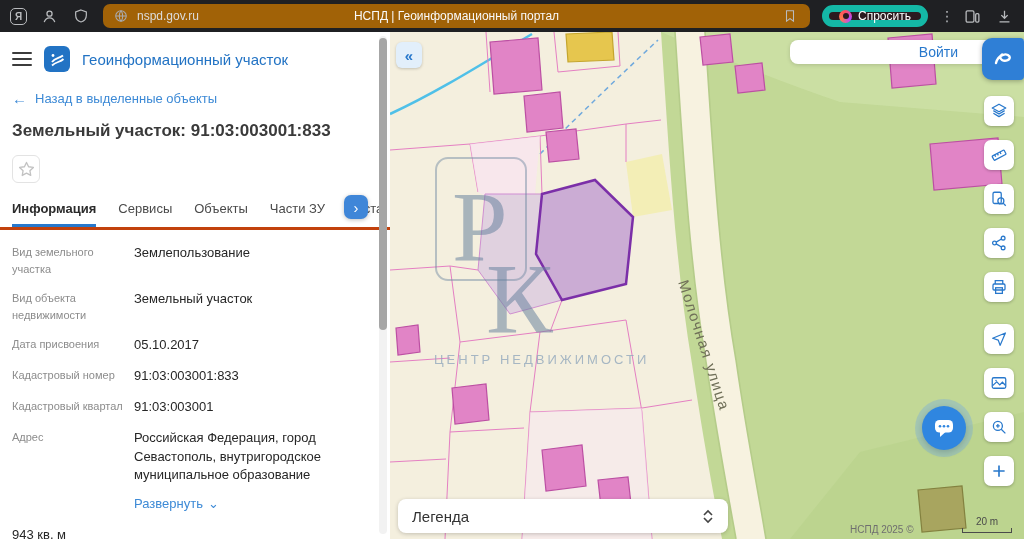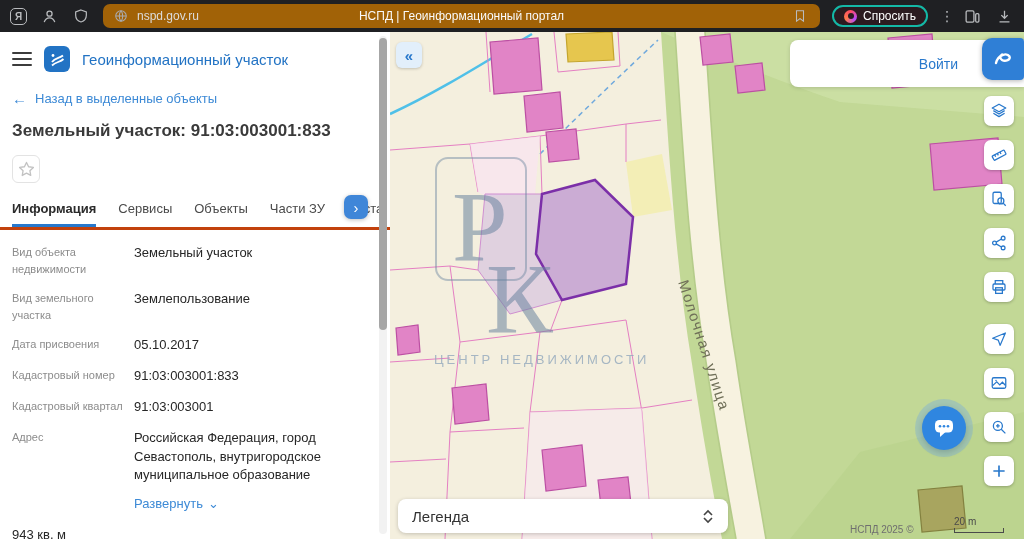--- a/index.html
+++ b/index.html
@@ -7,21 +7,21 @@
 body{font-family:"Liberation Sans",sans-serif;background:#fff;position:relative;font-size:13px}
 
 
 .bbar{position:absolute;left:0;top:0;right:0;height:32px;background:#1f2023;display:flex;align-items:center;padding:0 10px;gap:12px;z-index:40}
 .bicon{width:20px;height:20px;display:flex;align-items:center;justify-content:center;color:#b9bbbe;flex:none;cursor:pointer}
 .ya-badge{width:17px;height:17px;border:1.5px solid #b9bbbe;border-radius:5px;font-size:10px;color:#b9bbbe;display:flex;align-items:center;justify-content:center;font-weight:700;flex:none;cursor:pointer}
 .urlpill{flex:1;height:24px;background:#a16207;border-radius:7px;display:flex;align-items:center;padding:0 10px;gap:8px;position:relative;min-width:0}
 .url-text{font-size:12px;color:#dcdcdc;white-space:nowrap;z-index:2}
 .tab-title{position:absolute;left:0;right:0;text-align:center;font-size:12px;color:#fafafa;pointer-events:none}
 .flagwrap{margin-left:auto;z-index:2}
-.ask-btn{height:22px;border:2px solid #14b8a6;border-radius:12px;background:#2b1b20;color:#fff;display:flex;align-items:center;gap:6px;padding:0 10px;font-size:12px;flex:none;cursor:pointer}
+.ask-btn{height:22px;border:7px solid #14b8a6;border-radius:12px;background:#2b1b20;color:#fff;display:flex;align-items:center;gap:6px;padding:0 10px;font-size:12px;flex:none;cursor:pointer}
 .neuro{width:13px;height:13px;border-radius:50%;background:conic-gradient(#ff4b63,#b44bff,#ff7a4b,#ff4b63);position:relative;flex:none}
 .neuro::after{content:"";position:absolute;inset:3.5px;background:#2b1b20;border-radius:50%}
 .dots{color:#b9bbbe;font-size:14px;flex:none;width:10px;text-align:center;cursor:pointer}
 
 
 .panel{position:absolute;left:0;top:32px;width:390px;height:507px;background:#fff;z-index:10;overflow:hidden}
 .phead{display:flex;align-items:center;gap:12px;padding:14px 12px 8px}
 .burger{width:20px;display:flex;flex-direction:column;gap:4px;cursor:pointer;flex:none}
 .burger span{height:2px;background:#3c3c3c;border-radius:1px}
 .nspd-logo{width:26px;height:26px;border-radius:6px;background:#2273c4;flex:none;display:flex;align-items:center;justify-content:center}
@@ -38,32 +38,32 @@
 .flbl{width:122px;flex:none;font-size:11px;color:#8c8c8c;line-height:1.55;padding-right:10px}
 .fval{font-size:13px;color:#262626;line-height:1.45}
 .expand{color:#3d8ad6;font-size:13px;margin-top:10px;display:inline-flex;gap:5px;align-items:center;cursor:pointer}
 .pscroll{position:absolute;right:3px;top:4px;width:8px;height:498px;background:#f2f2f2;border-radius:4px}
 .pthumb{position:absolute;left:0;top:2px;width:8px;height:292px;background:#a6a6a6;border-radius:4px;cursor:pointer}
 
 
 .map{position:absolute;left:390px;top:32px;width:634px;height:507px;overflow:hidden;background:#f4efde}
 .basemap{position:absolute;left:0;top:0;cursor:grab}
 .collapse{position:absolute;left:6px;top:10px;width:26px;height:26px;background:#e2effb;border-radius:6px;color:#2878cc;font-size:15px;font-weight:700;display:flex;align-items:center;justify-content:center;box-shadow:0 1px 3px rgba(0,0,0,.2);cursor:pointer}
-.loginbar{position:absolute;left:400px;right:0;top:8px;height:47px;background:#fff;border-radius:8px 0 0 8px;display:flex;align-items:center;justify-content:flex-end;padding-right:66px;box-shadow:0 1px 4px rgba(0,0,0,.15)}
+.loginbar{position:absolute;left:400px;right:0;top:8px;height:24px;background:#fff;border-radius:8px 0 0 8px;display:flex;align-items:center;justify-content:flex-end;padding-right:66px;box-shadow:0 1px 4px rgba(0,0,0,.15)}
 .login{color:#2878cc;font-size:14px;cursor:pointer}
 .assist{position:absolute;right:0;top:6px;width:42px;height:42px;background:#2f7fd6;border-radius:10px 4px 4px 10px;display:flex;align-items:center;justify-content:center;box-shadow:0 1px 5px rgba(0,0,0,.3);cursor:pointer}
 .tgroup{position:absolute;right:10px;display:flex;flex-direction:column;gap:14px}
 .tg1{top:64px}.tg2{top:292px}.tg3{top:424px}
 .mbtn{width:30px;height:30px;background:#fff;border-radius:7px;display:flex;align-items:center;justify-content:center;box-shadow:0 1px 3px rgba(0,0,0,.25);cursor:pointer}
 .chat{position:absolute;left:532px;top:374px;width:44px;height:44px;border-radius:50%;background:#2f86e0;display:flex;align-items:center;justify-content:center;box-shadow:0 0 0 7px rgba(110,165,230,.35),0 2px 6px rgba(0,0,0,.25);cursor:pointer}
 .legend{position:absolute;left:8px;top:467px;width:330px;height:34px;background:#fff;border-radius:8px;display:flex;align-items:center;padding:0 14px;box-shadow:0 1px 4px rgba(0,0,0,.2)}
 .legend-label{font-size:15px;color:#333}
 .legend-ctl{margin-left:auto;display:flex;flex-direction:column;gap:1px;cursor:pointer}
 .attr{position:absolute;left:460px;top:492px;font-size:10px;color:#6f6f6f}
-.scale{position:absolute;right:20px;top:484px;width:50px;}
+.scale{position:absolute;right:12px;top:484px;width:50px;text-align:center}
 .scale .st{font-size:10px;color:#4a4a4a}
 .scale .sb{height:5px;border-left:1.5px solid #4a4a4a;border-right:1.5px solid #4a4a4a;border-bottom:1.5px solid #4a4a4a;margin-top:1px}
 .wmark{font-family:"Liberation Serif",serif}
 </style>
 </head>
 <body>
 
 <div class="bbar">
   <div class="ya-badge">Я</div>
   <div class="bicon">
@@ -146,26 +146,26 @@
     <div class="tab">Объекты</div>
     <div class="tab">Части ЗУ</div>
     <div class="tab">Соста</div>
     <div class="tabscroll">
         <span>›</span>
       </div>
   </div>
 
   <div class="fields">
     <div class="frow">
+      <div class="flbl">Вид земельного участка</div>
+      <div class="fval">Землепользование</div>
+    </div>
+    <div class="frow">
       <div class="flbl">Вид объекта недвижимости</div>
       <div class="fval">Земельный участок</div>
-    </div>
-    <div class="frow">
-      <div class="flbl">Вид земельного участка</div>
-      <div class="fval">Землепользование</div>
     </div>
     <div class="frow">
       <div class="flbl">Дата присвоения</div>
       <div class="fval">05.10.2017</div>
     </div>
     <div class="frow">
       <div class="flbl">Кадастровый номер</div>
       <div class="fval">91:03:003001:833</div>
     </div>
     <div class="frow">

